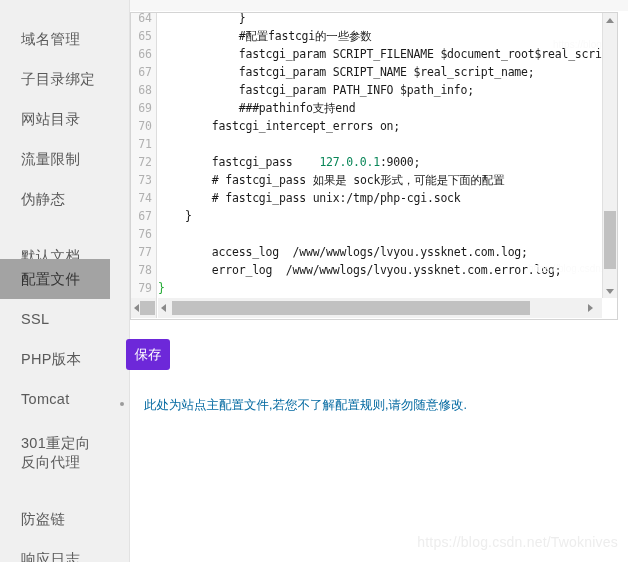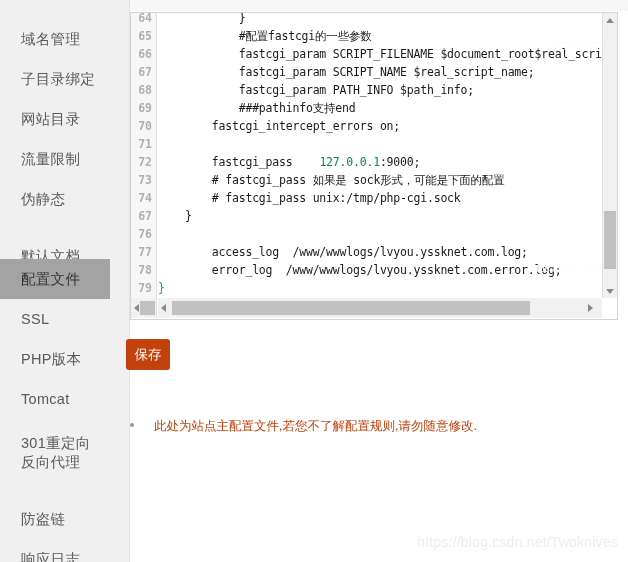--- a/index.html
+++ b/index.html
@@ -76,21 +76,20 @@
     background: #f7f7f7;
     border-right: 1px solid #dddddd;
     box-sizing: border-box;
     overflow: hidden;
   }
   .gutter-inner {
     position: absolute;
     left: 0;
     top: -4px;
     width: 26px;
-    font-weight: bold;
   }
   .ln {
     height: 18px;
     line-height: 18px;
     text-align: right;
     padding-right: 5px;
     box-sizing: border-box;
     font-family: "DejaVu Sans Mono", "Liberation Mono", monospace;
     font-size: 11.5px;
     color: #b0b0b0;
@@ -212,42 +211,41 @@
     background: #ffffff;
   }
 
   
   .save-btn {
     position: absolute;
     left: 126px;
     top: 339px;
     width: 44px;
     height: 31px;
-    background: #c2410c;
+    background: #6d28d9;
     border: none;
     border-radius: 3px;
     color: #ffffff;
     font-size: 13.5px;
     font-family: "Liberation Sans", "DejaVu Sans", sans-serif;
     cursor: pointer;
     padding: 0;
     line-height: 31px;
     text-align: center;
   }
 
   
   .note {
     position: absolute;
-    left: 130px;
+    left: 120px;
     top: 396px;
     width: 420px;
     font-size: 12.5px;
-    color: #c2410c;
+    color: #0369a1;
     line-height: 18px;
-    margin-top: 21px;
   }
   .note .bullet {
     position: absolute;
     left: 0; top: 6px;
     width: 4px; height: 4px;
     border-radius: 50%;
     background: #9b9b9b;
   }
   .note .note-text {
     display: block;

